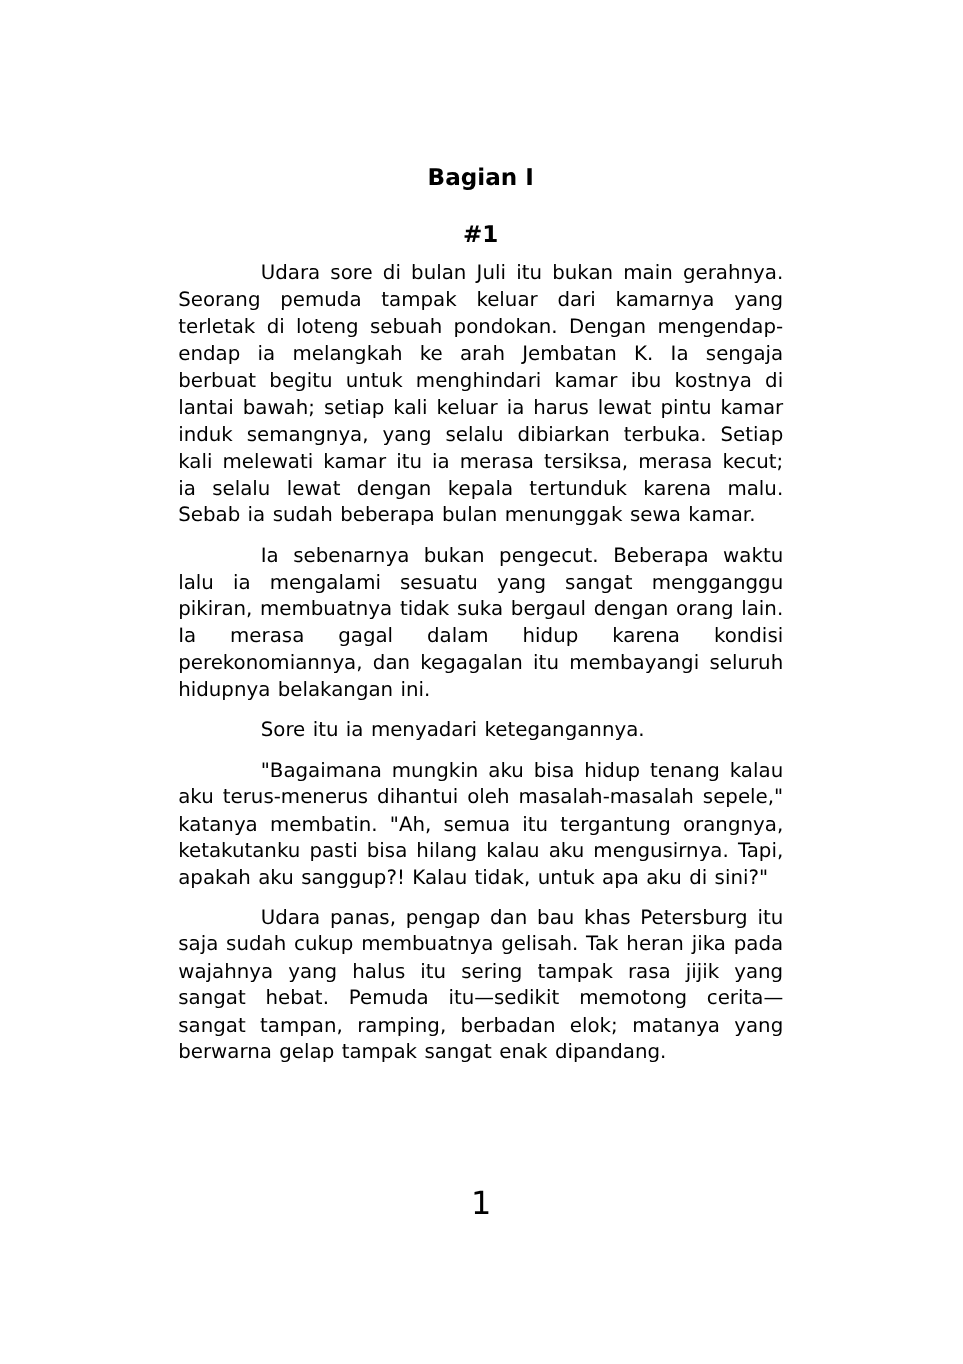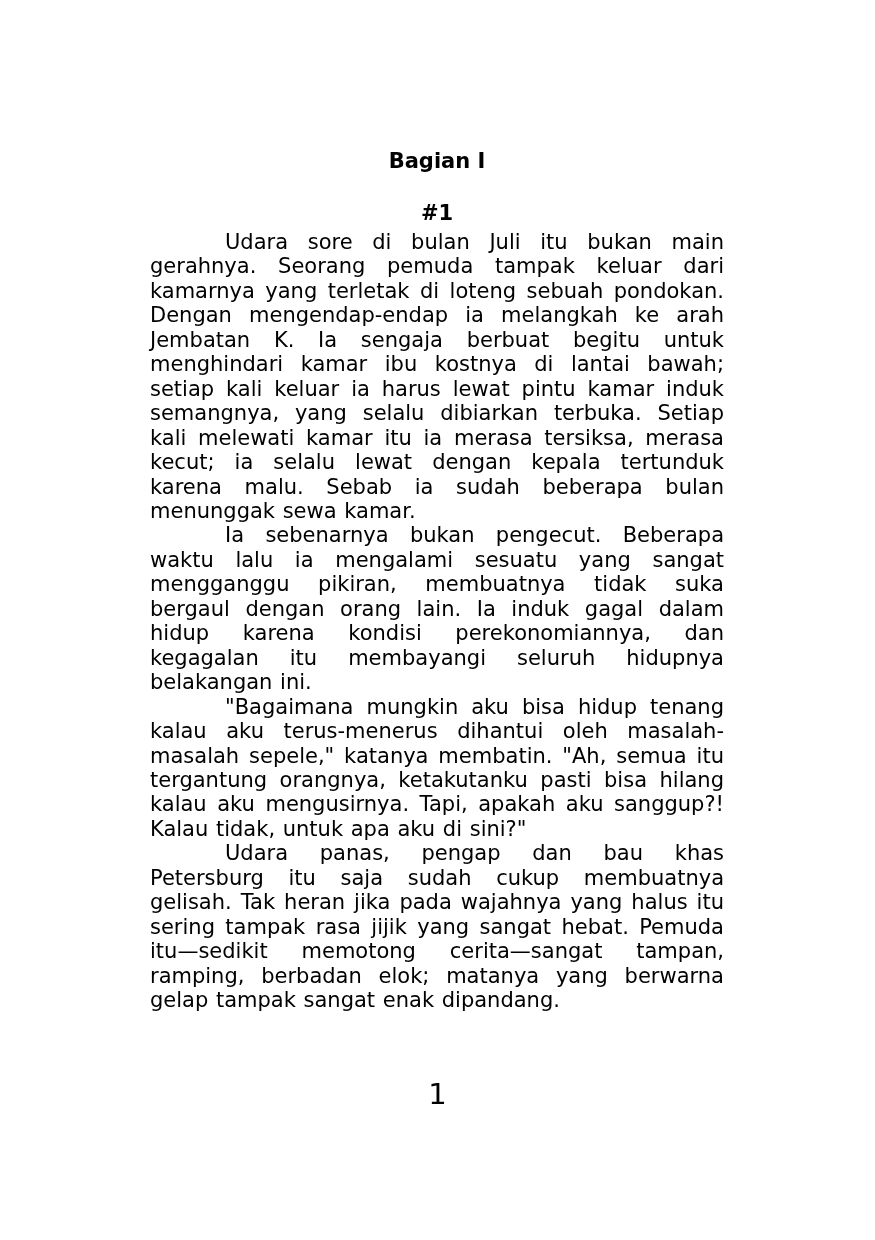--- a/index.html
+++ b/index.html
@@ -30,22 +30,22 @@
     margin: 0 0 28px 0;
   }
   .chapter-heading {
     font-size: 21px;
     font-weight: bold;
     line-height: 24px;
     text-align: center;
     margin: 0 0 5px 0;
   }
   .body-text p {
-    margin: 0;
-    font-size: 21px;
+    margin: 12px;
+    font-size: 18px;
     line-height: 24.45px;
     text-align: justify;
     text-indent: 75px;
     word-spacing: 1px;
   }
   .page-number {
     position: absolute;
     left: 0;
     right: 0;
     top: 1080px;
@@ -57,19 +57,20 @@
 </style>
 </head>
 <body>
 
 <div class="page">
   <div class="content">
     <h1 class="part-heading">Bagian I</h1>
     <h2 class="chapter-heading">#1</h2>
     <div class="body-text">
       <p>Udara sore di bulan Juli itu bukan main gerahnya. Seorang pemuda tampak keluar dari kamarnya yang terletak di loteng sebuah pondokan. Dengan mengendap-endap ia melangkah ke arah Jembatan K. Ia sengaja berbuat begitu untuk menghindari kamar ibu kostnya di lantai bawah; setiap kali keluar ia harus lewat pintu kamar induk semangnya, yang selalu dibiarkan terbuka. Setiap kali melewati kamar itu ia merasa tersiksa, merasa kecut; ia selalu lewat dengan kepala tertunduk karena malu. Sebab ia sudah beberapa bulan menunggak sewa kamar.</p>
-      <p>Ia sebenarnya bukan pengecut. Beberapa waktu lalu ia mengalami sesuatu yang sangat mengganggu pikiran, membuatnya tidak suka bergaul dengan orang lain. Ia induk gagal dalam hidup karena kondisi perekonomiannya, dan kegagalan itu membayangi seluruh hidupnya belakangan ini.</p>
+      <p>Ia sebenarnya bukan pengecut. Beberapa waktu lalu ia mengalami sesuatu yang sangat mengganggu pikiran, membuatnya tidak suka bergaul dengan orang lain. Ia merasa gagal dalam hidup karena kondisi perekonomiannya, dan kegagalan itu membayangi seluruh hidupnya belakangan ini.</p>
+      <p>Sore itu ia menyadari ketegangannya.</p>
       <p>"Bagaimana mungkin aku bisa hidup tenang kalau aku terus-menerus dihantui oleh masalah-masalah sepele," katanya membatin. "Ah, semua itu tergantung orangnya, ketakutanku pasti bisa hilang kalau aku mengusirnya. Tapi, apakah aku sanggup?! Kalau tidak, untuk apa aku di sini?"</p>
       <p>Udara panas, pengap dan bau khas Petersburg itu saja sudah cukup membuatnya gelisah. Tak heran jika pada wajahnya yang halus itu sering tampak rasa jijik yang sangat hebat. Pemuda itu—sedikit memotong cerita—sangat tampan, ramping, berbadan elok; matanya yang berwarna gelap tampak sangat enak dipandang.</p>
     </div>
   </div>
   <div class="page-number">1</div>
 </div>
 
 </body></html>

